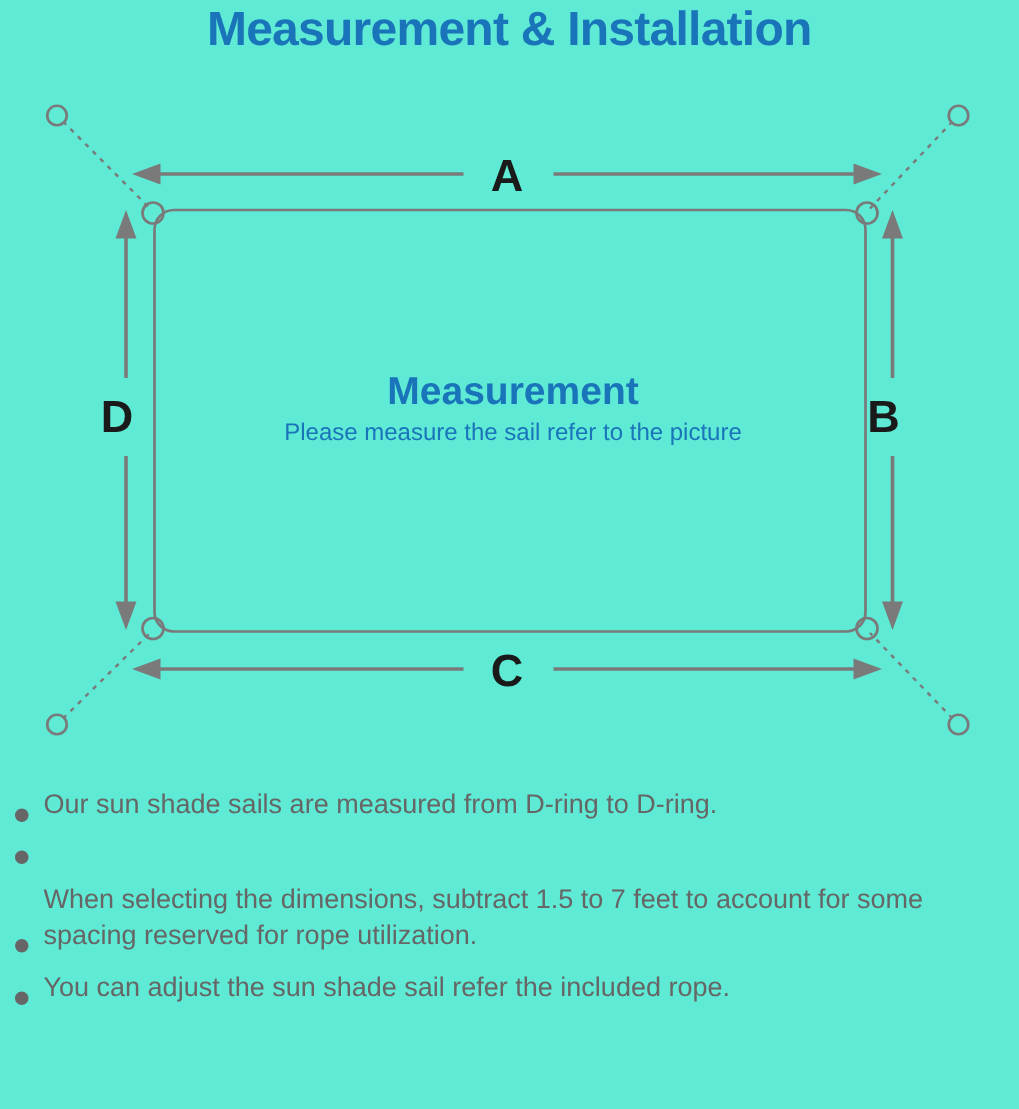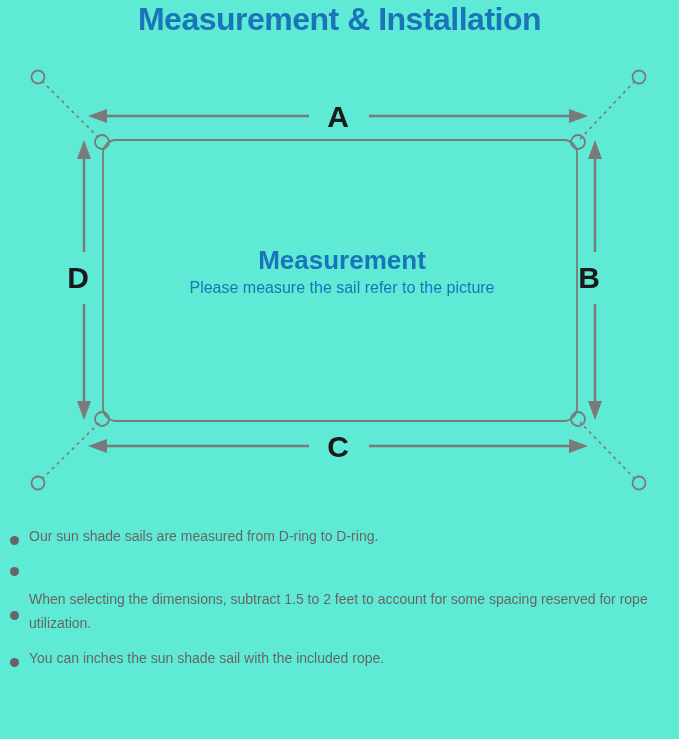--- a/index.html
+++ b/index.html
@@ -56,24 +56,24 @@
     position: absolute;
     top: 524px;
     left: 10px;
     width: 660px;
     list-style: none;
     margin: 0;
     padding: 0;
   }
   .note-item {
     display: flex;
-    align-items: center;
+    align-items: flex-end;
     margin-bottom: 11px;
     color: #666666;
-    font-size: 14px;
+    font-size: 18px;
     line-height: 24px;
   }
   .note-bullet {
     flex: 0 0 auto;
     width: 9px;
     height: 9px;
     border-radius: 50%;
     background: #666666;
     margin: 8px 10px 0 0;
   }
@@ -145,21 +145,21 @@
   <ul class="notes">
     <li class="note-item">
       <span class="note-bullet"></span>
       <span class="note-text">Our sun shade sails are measured from D-ring to D-ring.</span>
     </li>
     <li class="note-item">
       <span class="note-bullet"></span>
     </li>
     <li class="note-item">
       <span class="note-bullet"></span>
-      <span class="note-text">When selecting the dimensions, subtract 1.5 to 2 feet to account for some spacing reserved for rope utilization.</span>
+      <span class="note-text">When selecting the dimensions, subtract 1.5 to 7 feet to account for some spacing reserved for rope utilization.</span>
     </li>
     <li class="note-item">
       <span class="note-bullet"></span>
-      <span class="note-text">You can inches the sun shade sail with the included rope.</span>
+      <span class="note-text">You can adjust the sun shade sail refer the included rope.</span>
     </li>
   </ul>
 
 </div>
 
 </body></html>

